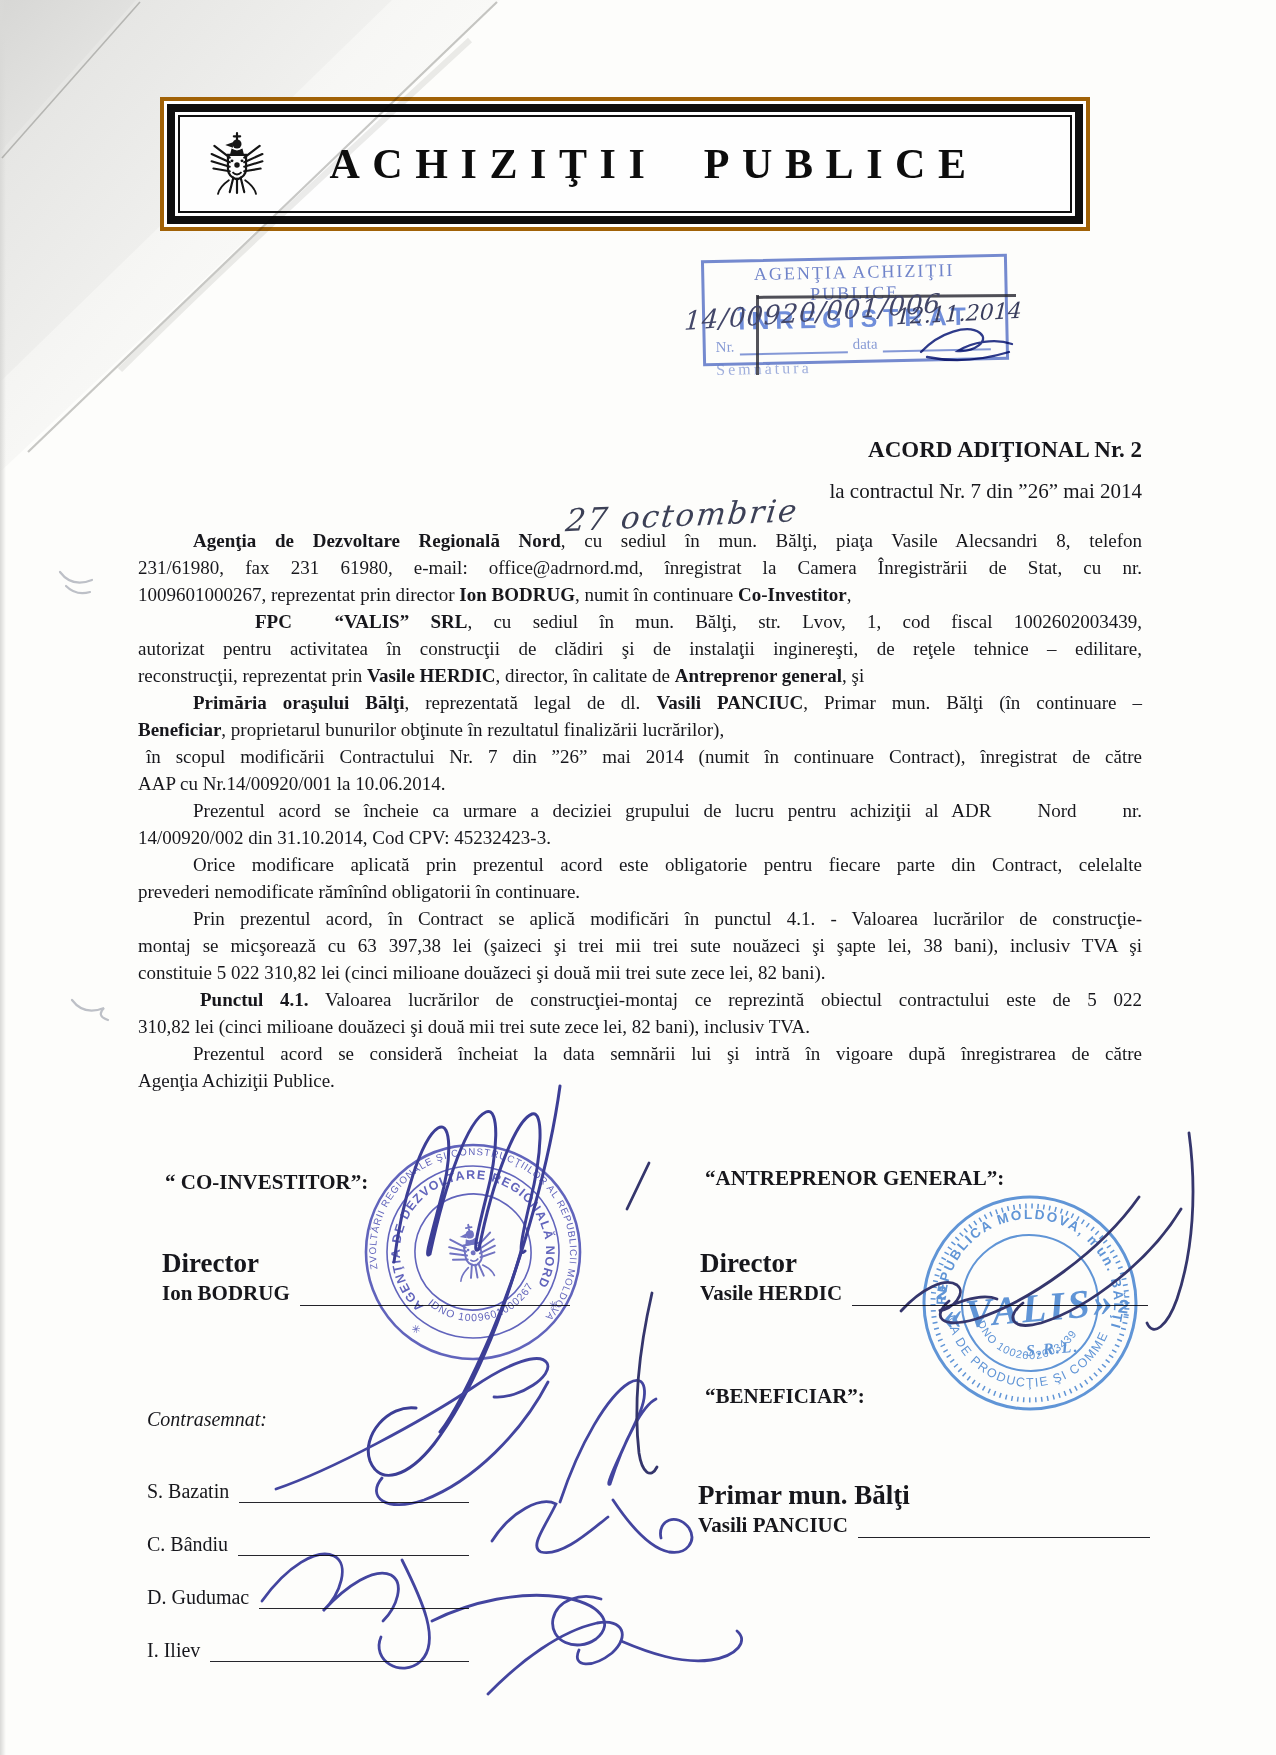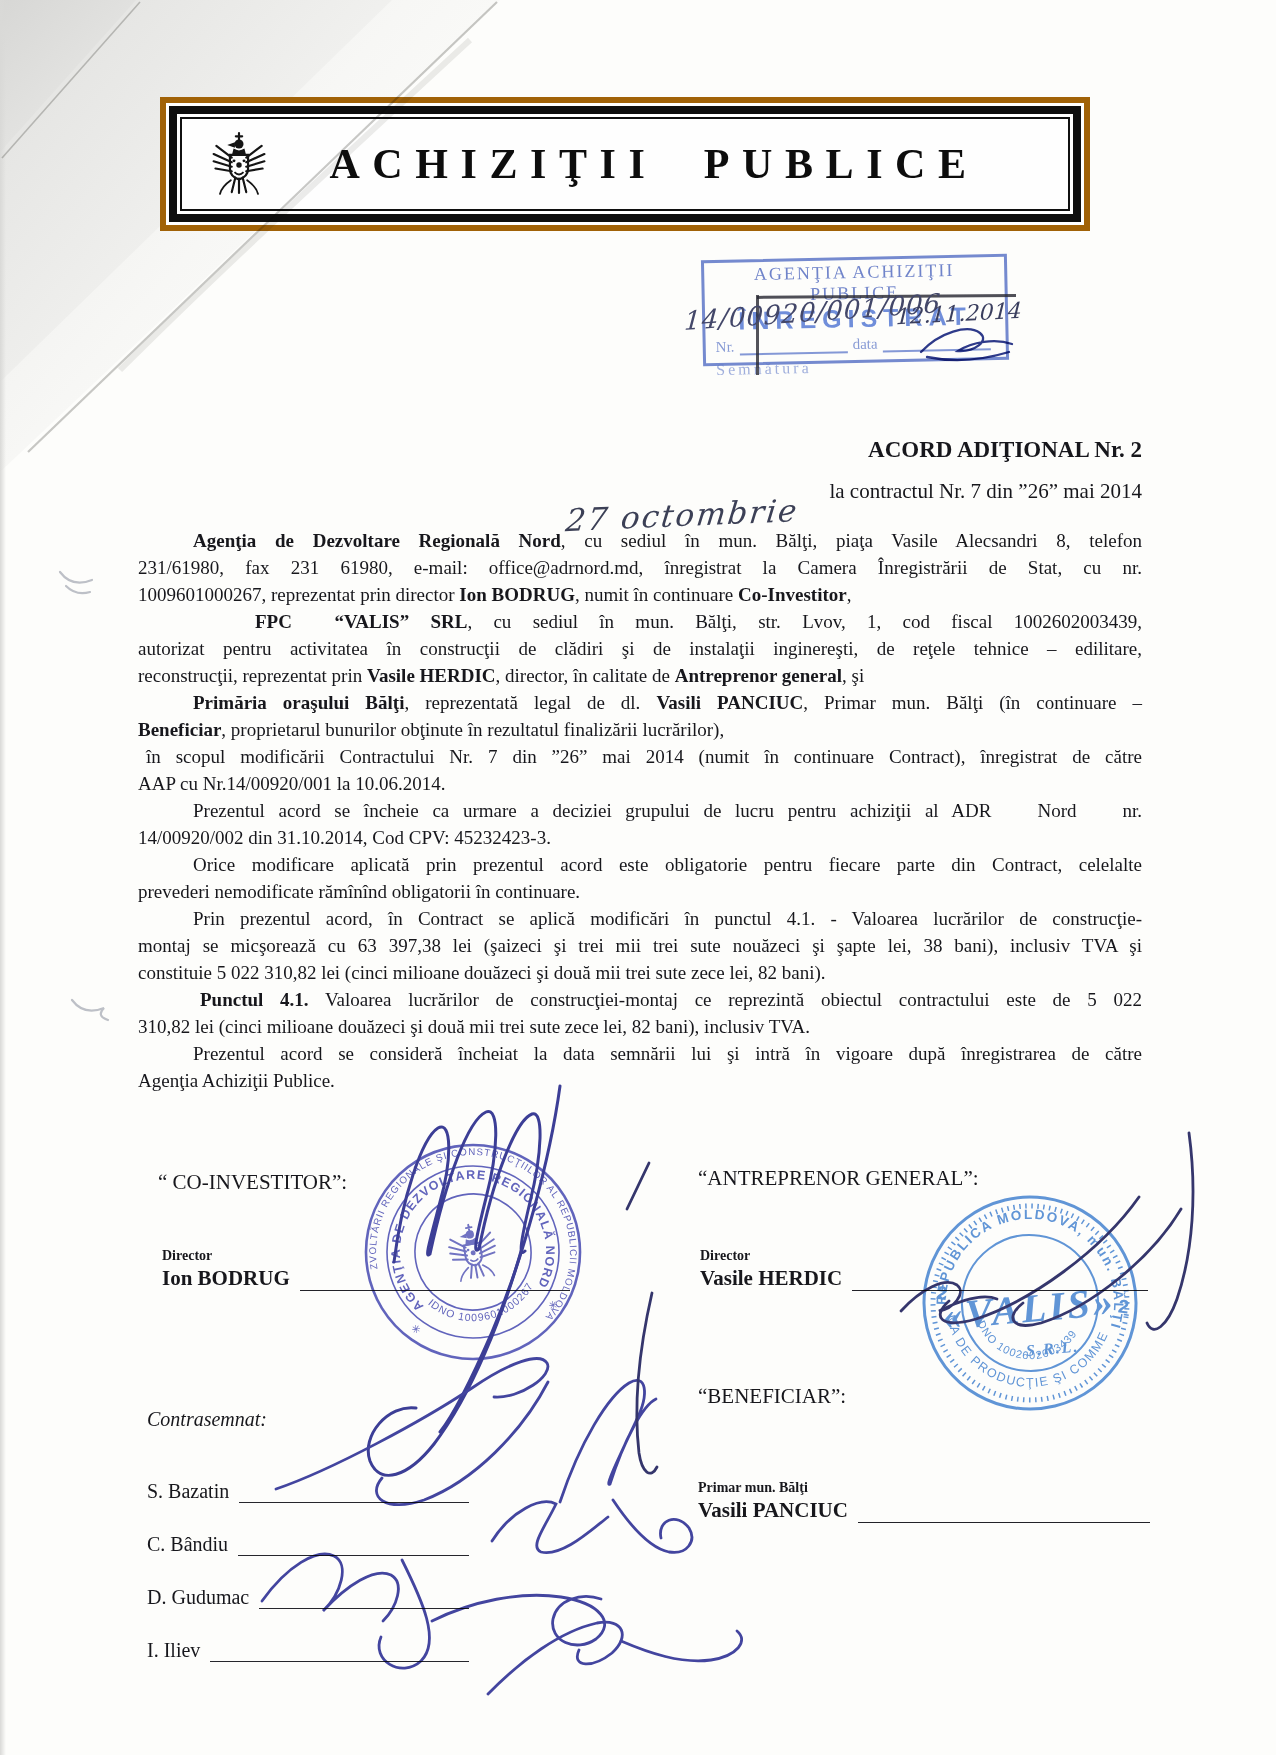--- a/index.html
+++ b/index.html
@@ -10,21 +10,21 @@
           clip-path:polygon(0 0,500px 0,0 472px);
           background:linear-gradient(131deg,#ececea 8%,#f7f7f5 45%,#fdfdfb 75%);}
   .fold-b{position:absolute;left:0;top:0;width:392px;height:382px;z-index:2;
           clip-path:polygon(0 0,392px 0,0 382px);
           background:linear-gradient(131deg,#e2e2e0 5%,#f2f2f0 60%,rgba(253,253,251,0) 85%);}
   .fold-c{position:absolute;left:0;top:0;width:136px;height:152px;z-index:2;
           clip-path:polygon(0 0,136px 0,0 152px);
           background:linear-gradient(135deg,#d7d7d5,#ececea);}
   
   .banner{position:absolute;left:160px;top:97px;width:930px;height:134px;z-index:4;
-          border:6px solid #a16207;padding:3px;background:#fff;box-sizing:border-box;}
+          border:4px solid #a16207;padding:3px;background:#fff;box-sizing:border-box;}
   .banner-mid{border:8px solid #0e0e0e;height:100%;box-sizing:border-box;padding:3px;background:#fff;}
   .banner-in{border:2px solid #101010;height:100%;box-sizing:border-box;display:flex;
              align-items:center;padding:0 28px;background:#fefefe;}
   .banner-title{flex:1;text-align:center;font-weight:bold;font-size:42px;letter-spacing:.30em;
                 word-spacing:.55em;color:#0d0d0d;}
   
   .regstamp{position:absolute;left:702px;top:257px;width:306px;height:106px;z-index:6;
             border:3px solid rgba(93,117,199,.85);transform:rotate(-1.2deg);
             box-sizing:border-box;padding:2px 10px;}
   .rs1{font-size:18px;letter-spacing:2px;text-align:center;color:rgba(80,105,190,.82);}
@@ -48,29 +48,29 @@
   .doc-title{position:absolute;left:138px;top:437px;width:1004px;text-align:right;z-index:10;}
   .dt1{font-weight:bold;font-size:23px;}
   .dt2{font-size:21px;margin-top:16px;}
   .bodytext{position:absolute;left:138px;top:527px;width:1004px;font-size:19px;line-height:27px;z-index:10;}
   .bline{text-align:justify;text-align-last:justify;height:27px;white-space:nowrap;}
   .bline.last{text-align-last:left;}
   .b{font-weight:bold;}
   .gap{margin-left:46px;}
   .blank{display:inline-block;width:330px;border-bottom:1.6px solid #26262c;text-align:right;}
   
-  .sh{position:absolute;font-weight:normal;font-size:21px;z-index:10;}
+  .sh{position:absolute;font-weight:bold;font-size:21px;z-index:10;margin-left:7px;}
   #sh-left{left:158px;top:1170px;}
   #sh-right{left:698px;top:1166px;}
   #sh-benef{left:698px;top:1384px;}
   .sigblock{position:absolute;z-index:10;}
   #sb-left{left:162px;top:1248px;width:408px;}
   #sb-right{left:700px;top:1248px;width:448px;}
   #sb-primar{left:698px;top:1480px;width:452px;}
-  .sigrole{font-weight:bold;font-size:14px;}
+  .sigrole{font-weight:bold;font-size:27px;}
   .sigrow{display:flex;align-items:flex-end;margin-top:2px;}
   .signame{font-weight:bold;font-size:21px;white-space:nowrap;}
   .sigline{flex:1;border-bottom:1.6px solid #222228;margin-left:10px;height:22px;}
   #contra{position:absolute;left:147px;top:1408px;font-size:20px;z-index:10;font-style:italic;}
   #csrows{position:absolute;left:147px;top:1450px;width:322px;z-index:10;}
   .csrow{display:flex;align-items:flex-end;height:53px;}
   .csname{font-size:20px;white-space:nowrap;}
   .csline{flex:1;border-bottom:1.5px solid #26262c;margin-left:10px;height:20px;}
   
   #overlay{position:absolute;left:0;top:0;z-index:30;pointer-events:none;mix-blend-mode:multiply;}

